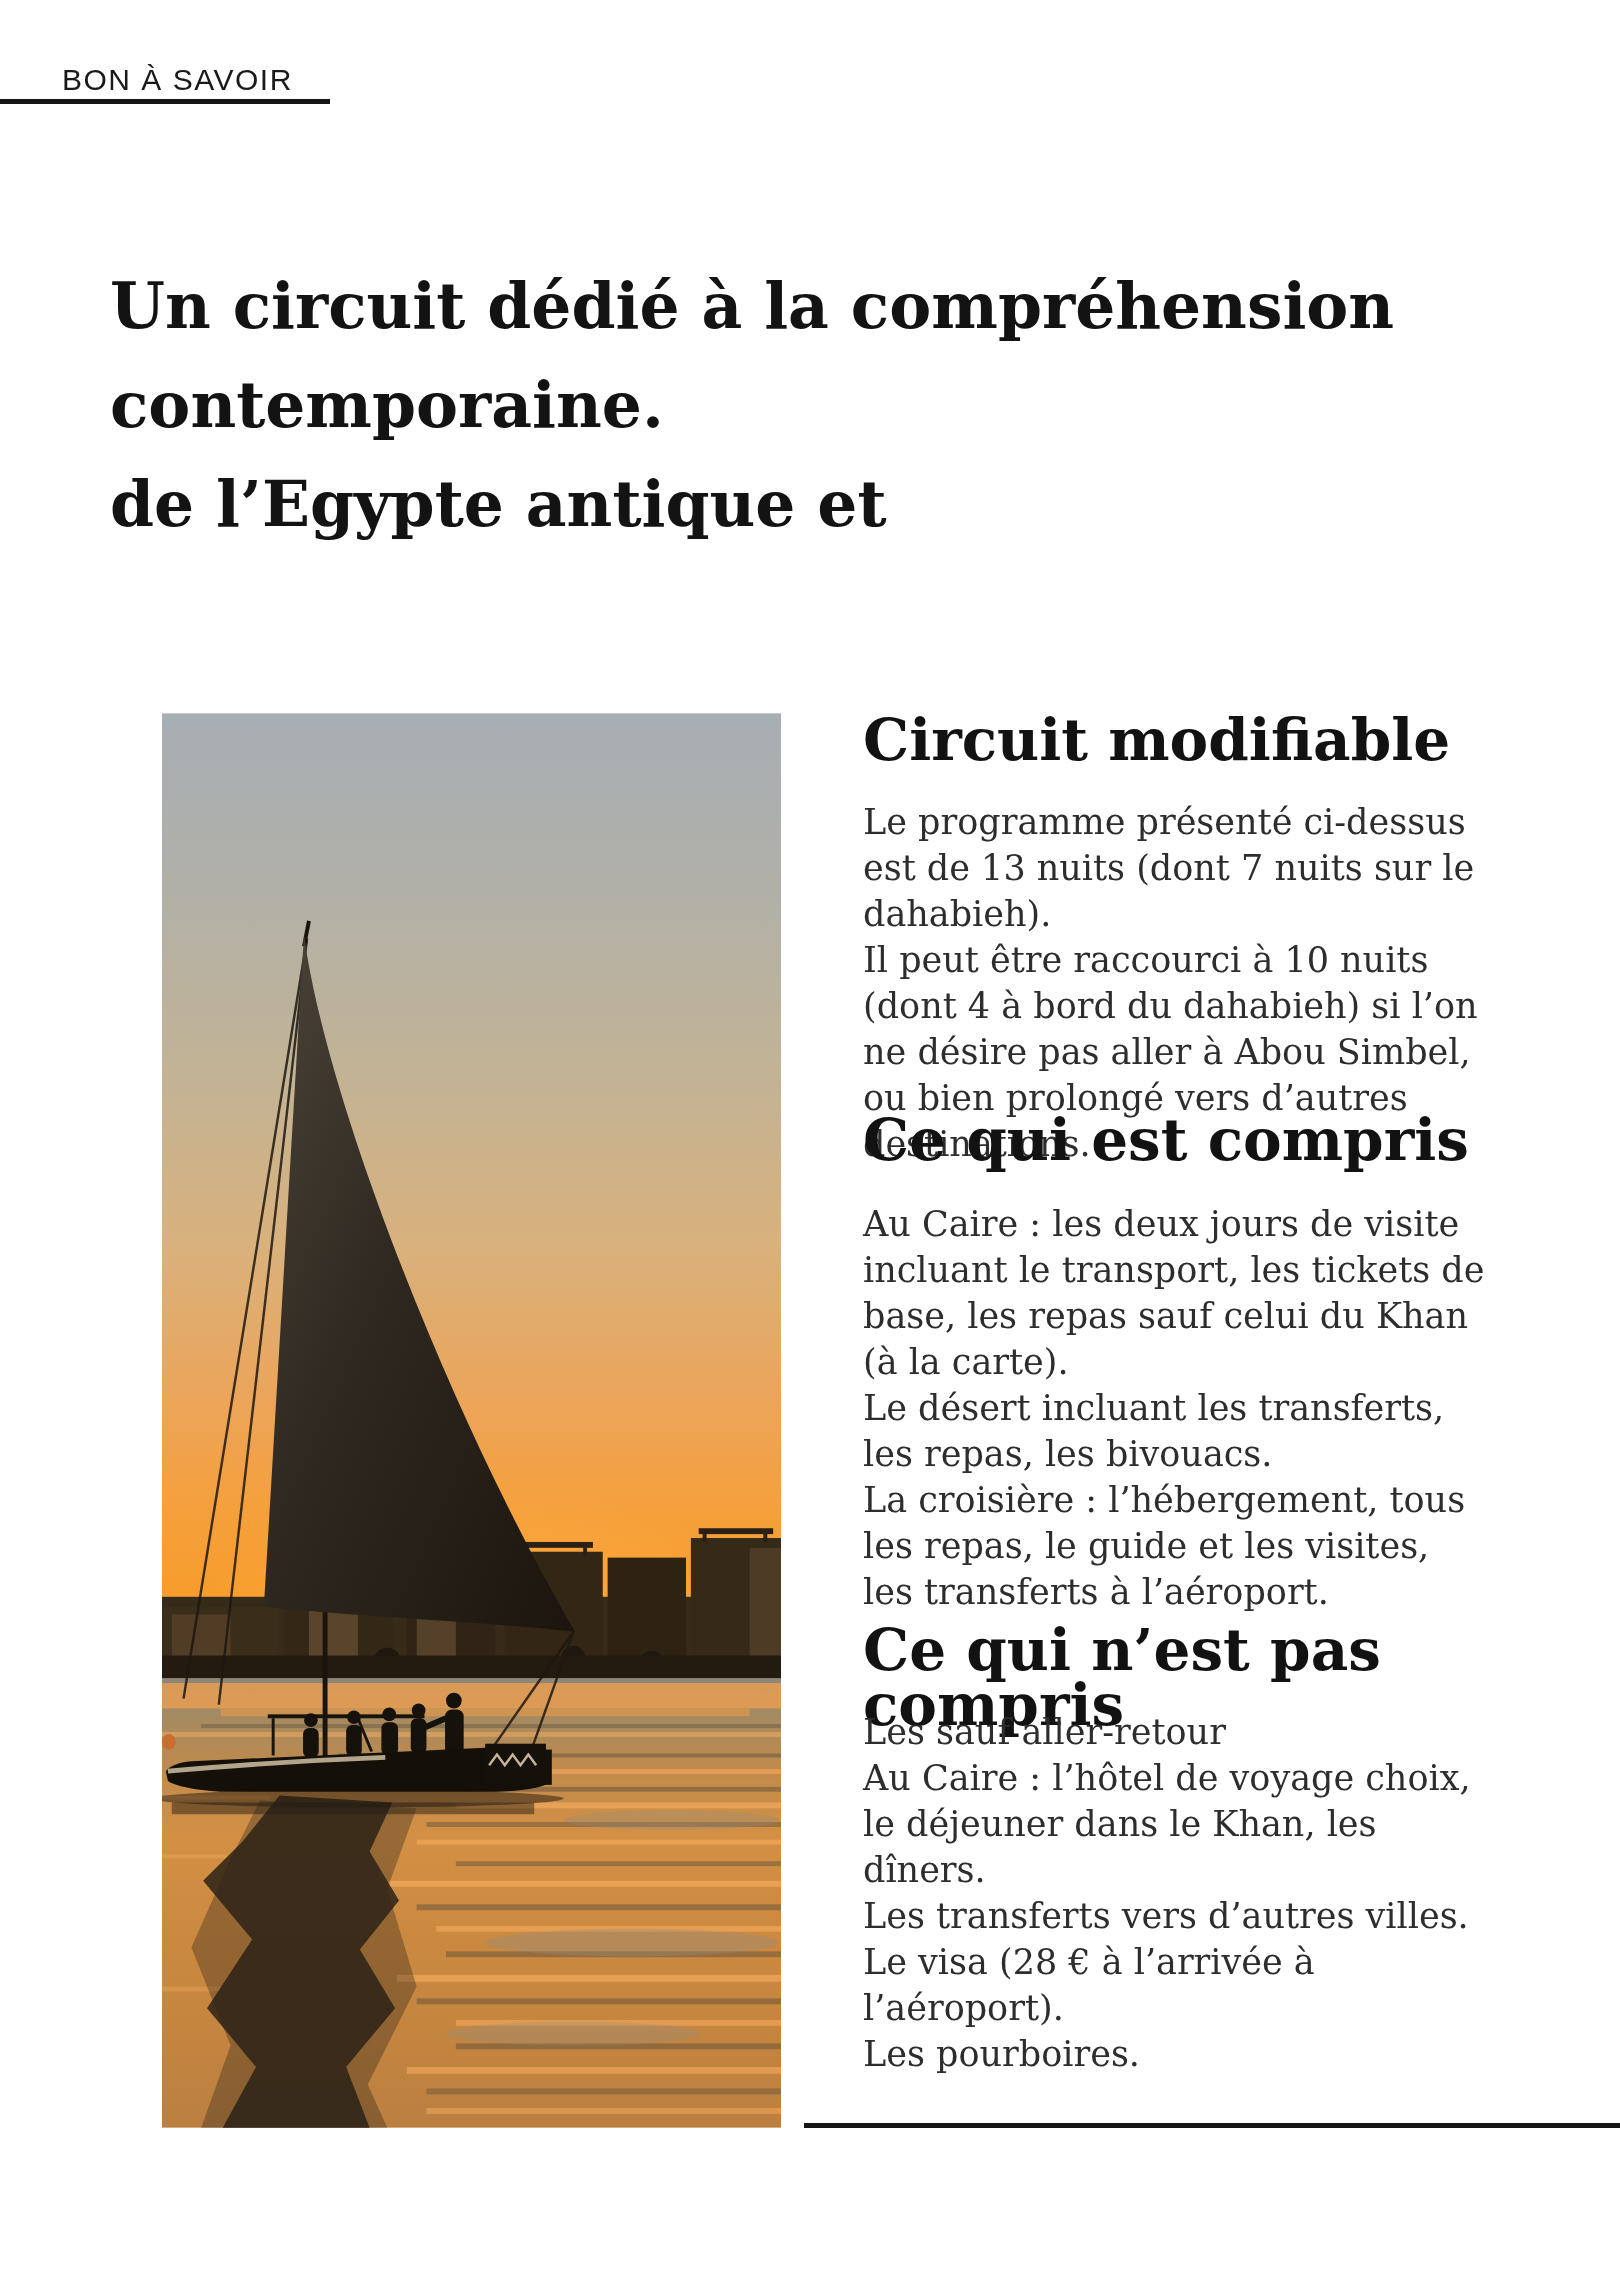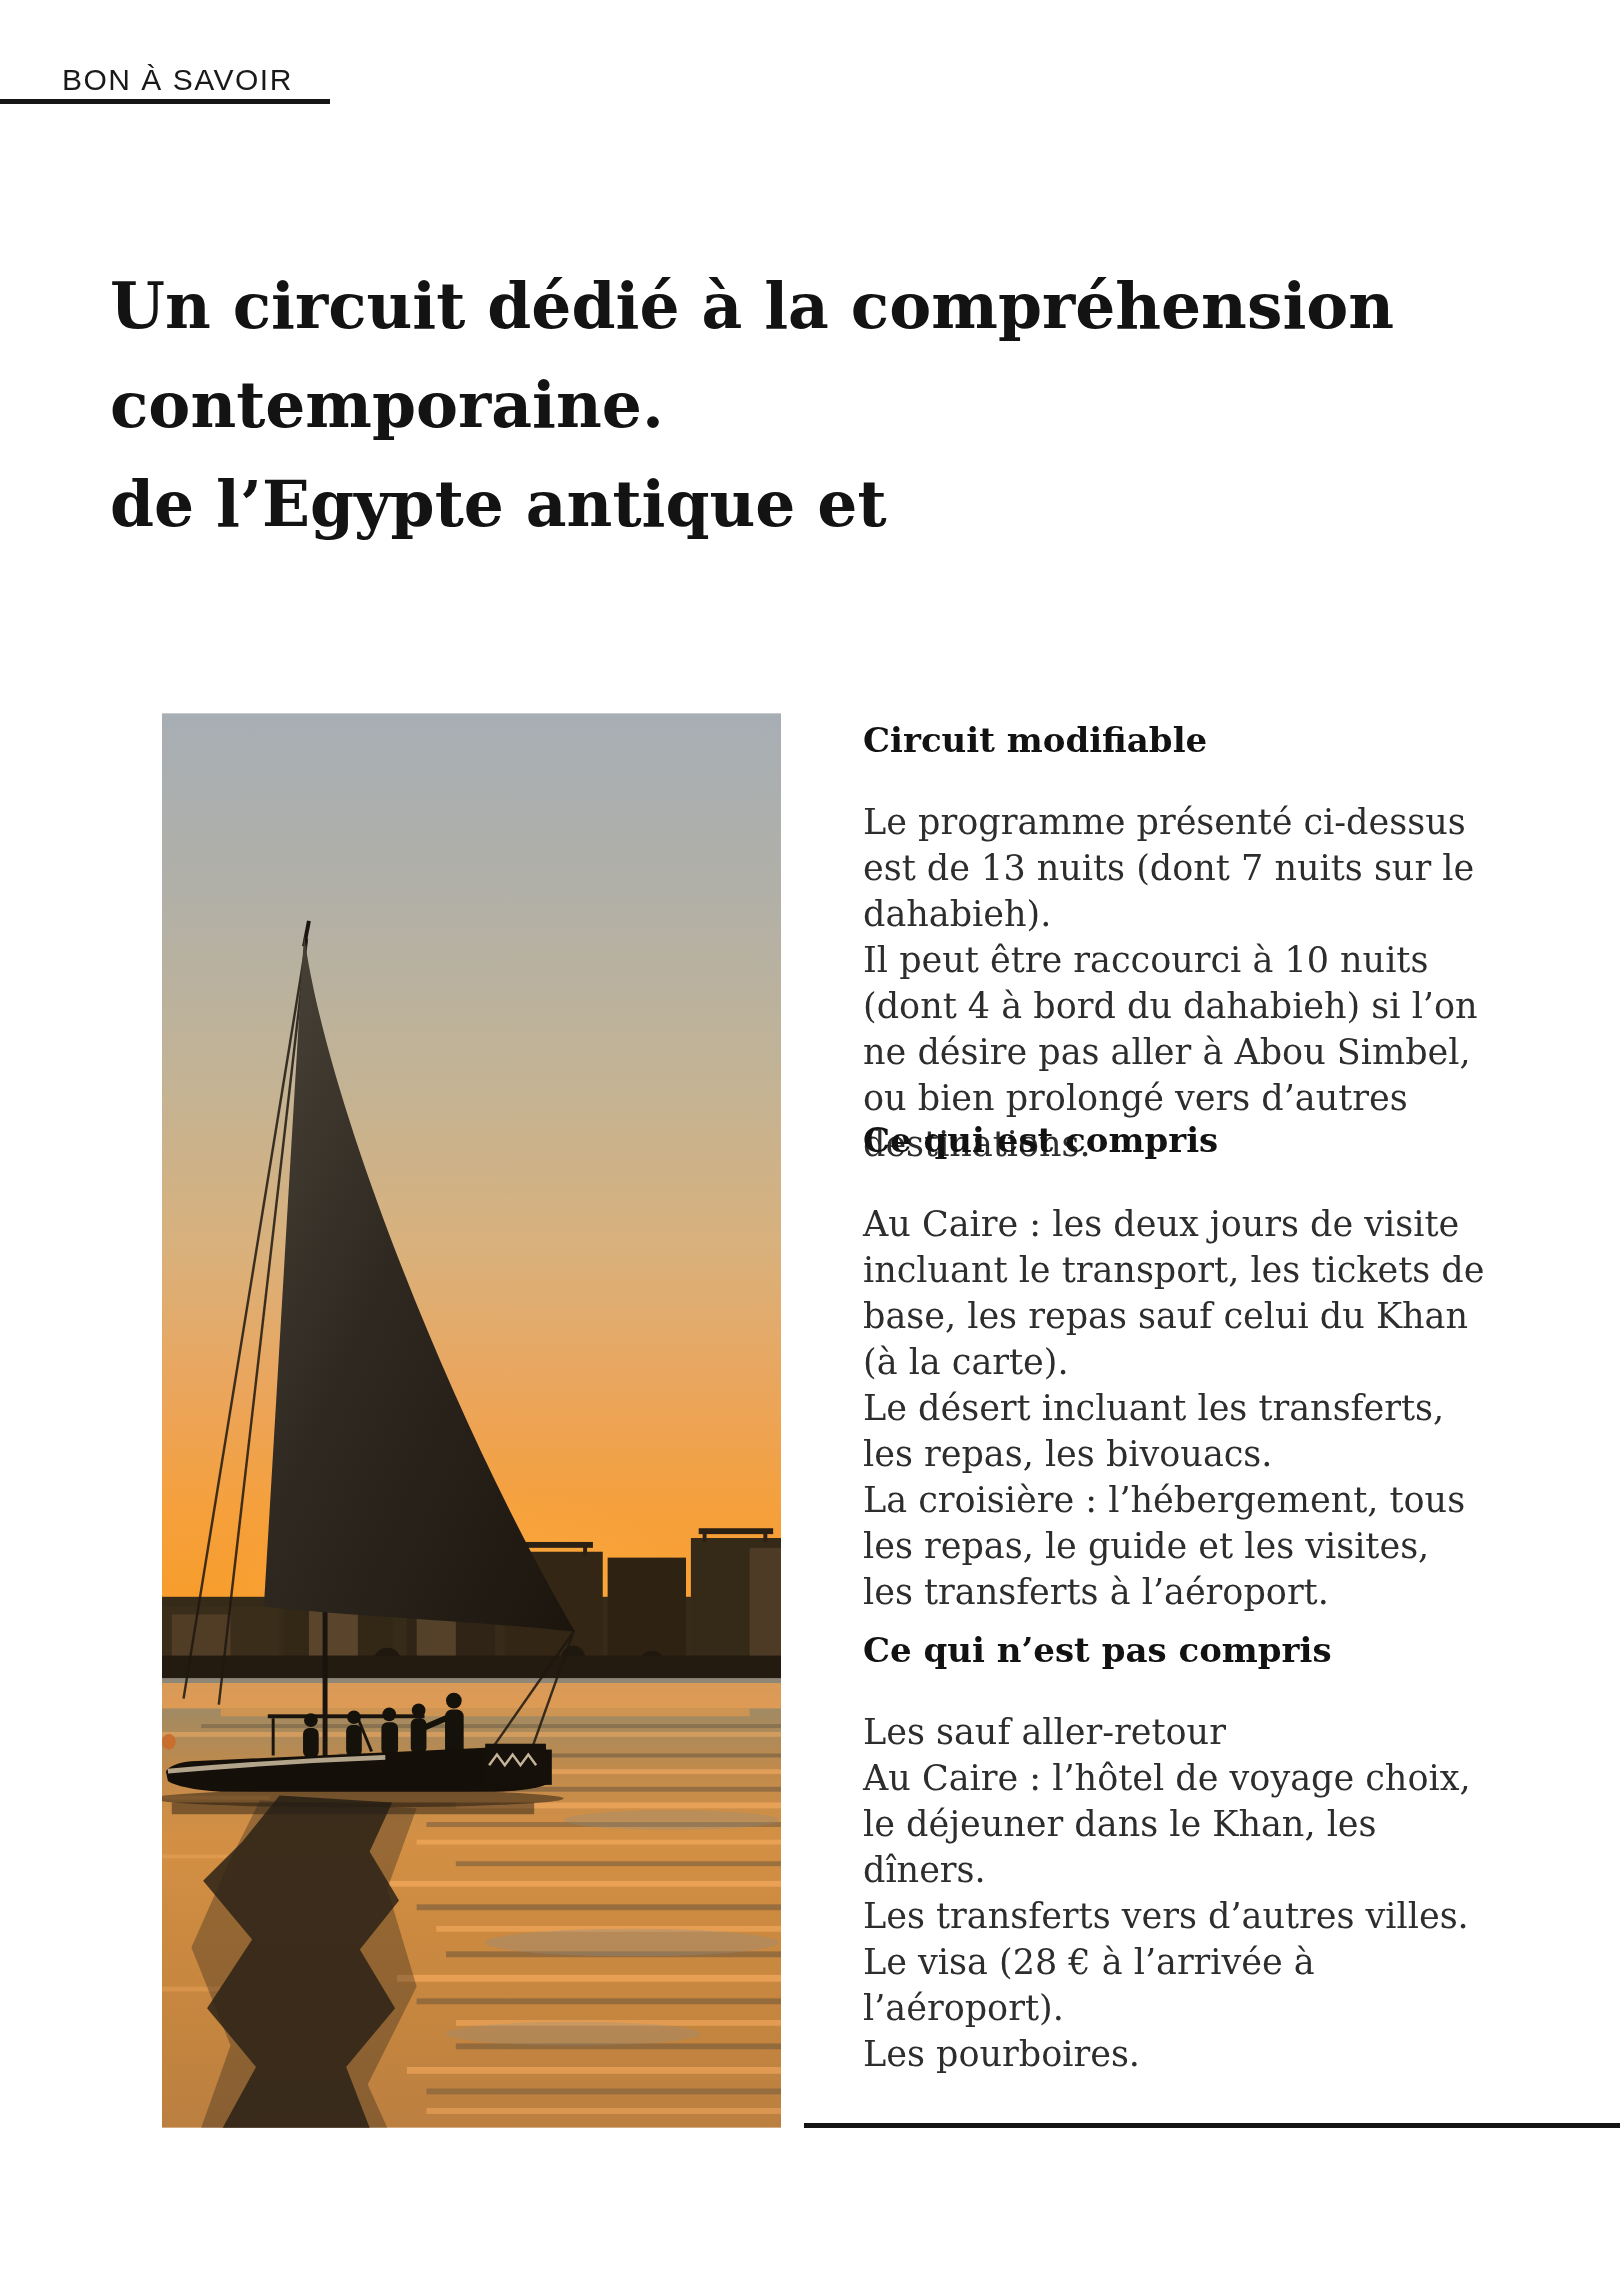--- a/index.html
+++ b/index.html
@@ -30,21 +30,21 @@
   .photo{
     position:absolute;left:162px;top:713px;width:619px;height:1415px;
   }
   .photo svg{display:block;}
   
   .col{
     position:absolute;left:863px;top:713px;width:627px;height:1421px;
   }
   .col .block{position:absolute;left:0;width:627px;}
   .sec-heading{
-    font-size:34px;font-weight:700;line-height:55px;color:#121212;
+    font-size:58px;font-weight:700;line-height:55px;color:#121212;
     margin:0;
   }
   .sec-body p{
     margin:0;font-size:35px;line-height:46px;color:#2d2d2d;
   }
   .s1h{top:0;}
   .s1b{top:86px;}
   .s2h{top:400px;}
   .s2b{top:488px;}
   .s3h{top:910px;}

